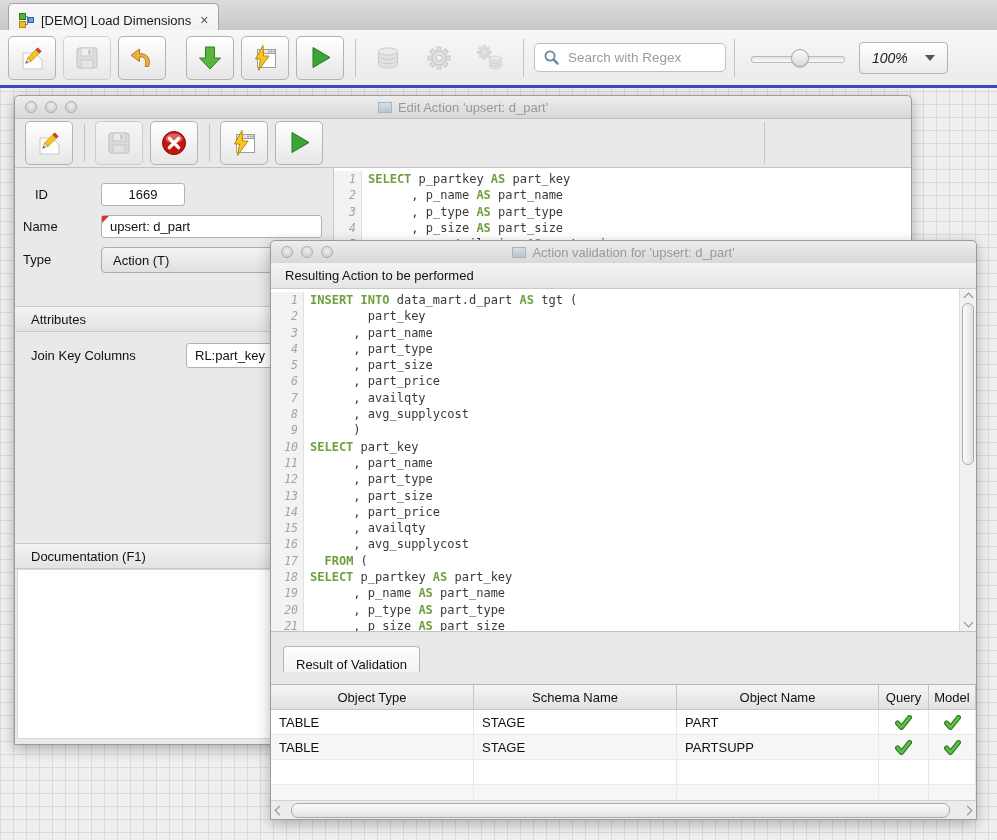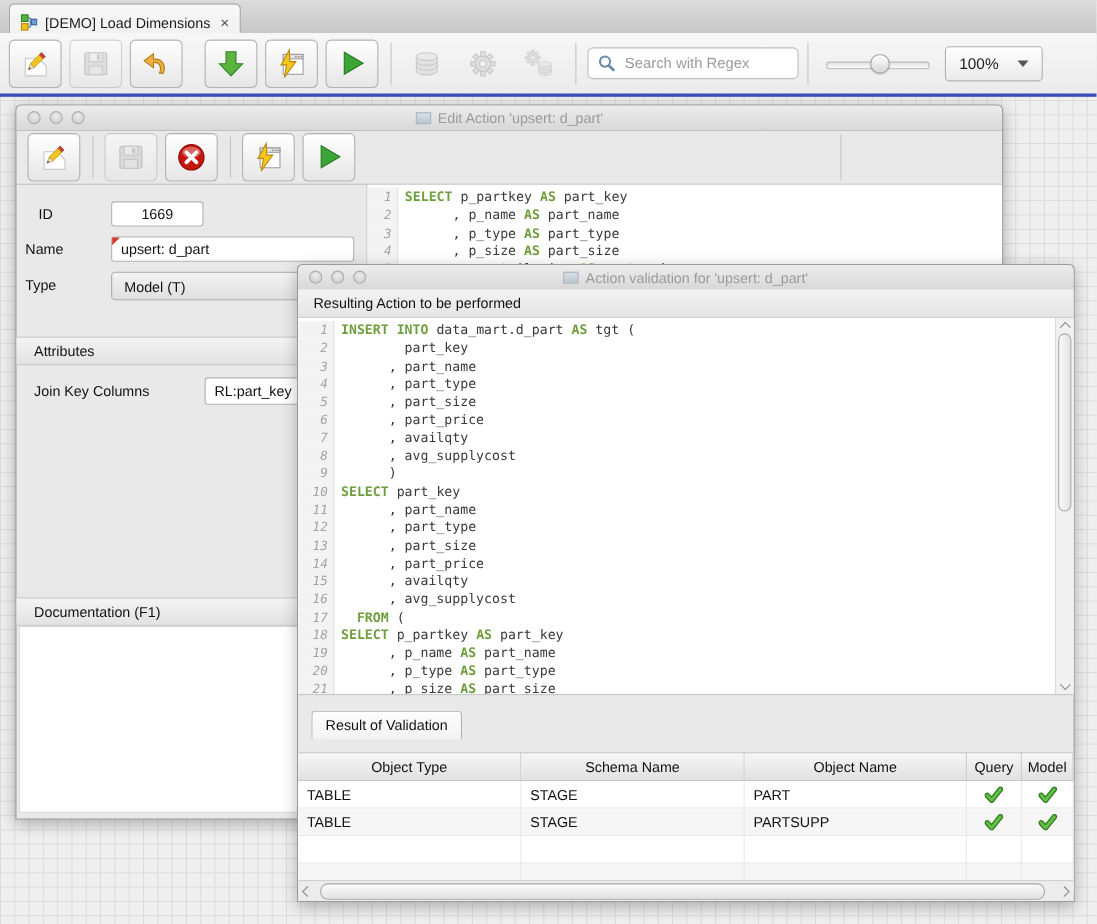--- a/index.html
+++ b/index.html
@@ -36,21 +36,21 @@
   .search-input{border:none;outline:none;font-size:13.5px;color:#444;width:100%;background:transparent;
     font-family:"Liberation Sans",sans-serif;}
   .search-input::placeholder{color:#9b9b9b;}
   .slider{position:relative;width:94px;height:20px;margin:0 14px 0 6px;flex:none;}
   .slider-track{position:absolute;top:8px;left:0;right:0;height:5px;border-radius:3px;
     background:linear-gradient(#e4e4e4,#fafafa);border:1px solid #b9b9b9;}
   .slider-knob{position:absolute;top:1px;left:40px;width:18px;height:18px;border-radius:50%;
     background:linear-gradient(#fdfdfd,#d8d8d8);border:1px solid #a5a5a5;box-shadow:0 1px 1px rgba(0,0,0,.18);box-sizing:border-box;}
   .zoom-select{width:89px;height:32px;border:1px solid #b3b3b3;border-radius:4px;
     background:linear-gradient(#ffffff,#eaeaea);display:flex;align-items:center;justify-content:space-between;
-    padding:0 12px;box-sizing:border-box;flex:none;}
+    padding:0 12px;box-sizing:border-box;flex:none;font-style:italic;}
   .zoom-value{font-size:14px;color:#222;}
   .dd-arrow{width:0;height:0;border-left:5px solid transparent;border-right:5px solid transparent;border-top:6px solid #555;}
   
   .window{position:absolute;background:#e9e9e9;border:1px solid #9b9b9b;border-radius:5px 5px 0 0;
     box-shadow:0 4px 14px rgba(0,0,0,.28);box-sizing:border-box;}
   .titlebar{height:22px;background:linear-gradient(#ededed,#d8d8d8);border-bottom:1px solid #bcbcbc;
     border-radius:5px 5px 0 0;position:relative;display:flex;align-items:center;justify-content:center;gap:6px;}
   .lights{position:absolute;left:10px;top:5px;display:flex;gap:8px;}
   .light{width:12px;height:12px;border-radius:50%;background:radial-gradient(circle at 50% 35%,#ededed,#c7c7c7);
     border:1px solid #acacac;box-sizing:border-box;}
@@ -93,21 +93,21 @@
   .vscroll{position:absolute;top:0;right:0;width:17px;bottom:0;background:#f1f1f1;border-left:1px solid #dcdcdc;box-sizing:border-box;}
   .vthumb{position:absolute;top:14px;height:160px;left:2px;right:2px;border:1px solid #ababab;border-radius:7px;
     background:linear-gradient(90deg,#fbfbfb,#e2e2e2);}
   .chev{position:absolute;width:6px;height:6px;border-left:1.6px solid #8a8a8a;border-top:1.6px solid #8a8a8a;}
   .chev-up{left:5px;top:5px;transform:rotate(45deg);}
   .chev-down{left:5px;bottom:5px;transform:rotate(225deg);}
   .chev-left{left:5px;top:6px;transform:rotate(-45deg);}
   .chev-right{right:5px;top:6px;transform:rotate(135deg);}
   .result-tab{position:absolute;top:405px;left:12px;height:26px;padding:0 12px;
     background:linear-gradient(#fdfdfd,#f3f3f3);border:1px solid #b5b5b5;border-bottom:none;border-radius:4px 4px 0 0;
-    display:flex;align-items:center;font-size:13px;color:#111;box-sizing:border-box;}
+    display:flex;align-items:flex-end;font-size:13px;color:#111;box-sizing:border-box;}
   .vw-table{position:absolute;top:431px;left:0;right:0;height:126px;background:#fff;border-top:1px solid #b5b5b5;box-sizing:border-box;margin-top:12px;}
   .hrow,.trow{display:flex;height:25px;}
   .trow:nth-child(odd){background:#f6f6f6;}
   .th{background:linear-gradient(#f6f6f6,#e1e1e1);border-right:1px solid #c6c6c6;border-bottom:1px solid #c6c6c6;
     display:flex;align-items:center;justify-content:center;font-size:13px;color:#111;box-sizing:border-box;height:25px;}
   .td{border-right:1px solid #e8e8e8;border-bottom:1px solid #e8e8e8;display:flex;align-items:center;
     padding-left:8px;font-size:13px;color:#111;box-sizing:border-box;height:25px;}
   .td.center{justify-content:center;padding-left:0;}
   .c0{width:203px;}.c1{width:203px;}.c2{width:202px;}.c3{width:50px;}.c4{flex:1;}
   .hscroll{position:absolute;left:0;right:0;bottom:0;height:19px;background:#ececec;border-top:1px solid #d0d0d0;box-sizing:border-box;}
@@ -333,21 +333,21 @@
     <div class="input" style="left:86px;top:15px;width:84px;justify-content:center;">1669</div>
 
     <span class="frm-label" style="left:8px;top:51px;">Name</span>
     <div class="input" style="left:86px;top:47px;width:221px;">
       <span class="modified-marker"></span>
       <span>upsert: d_part</span>
     </div>
 
     <span class="frm-label" style="left:8px;top:84px;">Type</span>
     <div class="combo" style="left:86px;top:79px;width:221px;">
-      <span>Model (T)</span>
+      <span>Action (T)</span>
     </div>
 
     <div class="section-hdr" style="top:138px;">
       <span>Attributes</span>
     </div>
     <span class="frm-label" style="left:16px;top:180px;">Join Key Columns</span>
     <div class="input" style="left:171px;top:175px;width:140px;height:25px;">RL:part_key</div>
 
     <div class="section-hdr" style="top:375px;">
       <span>Documentation (F1)</span>

